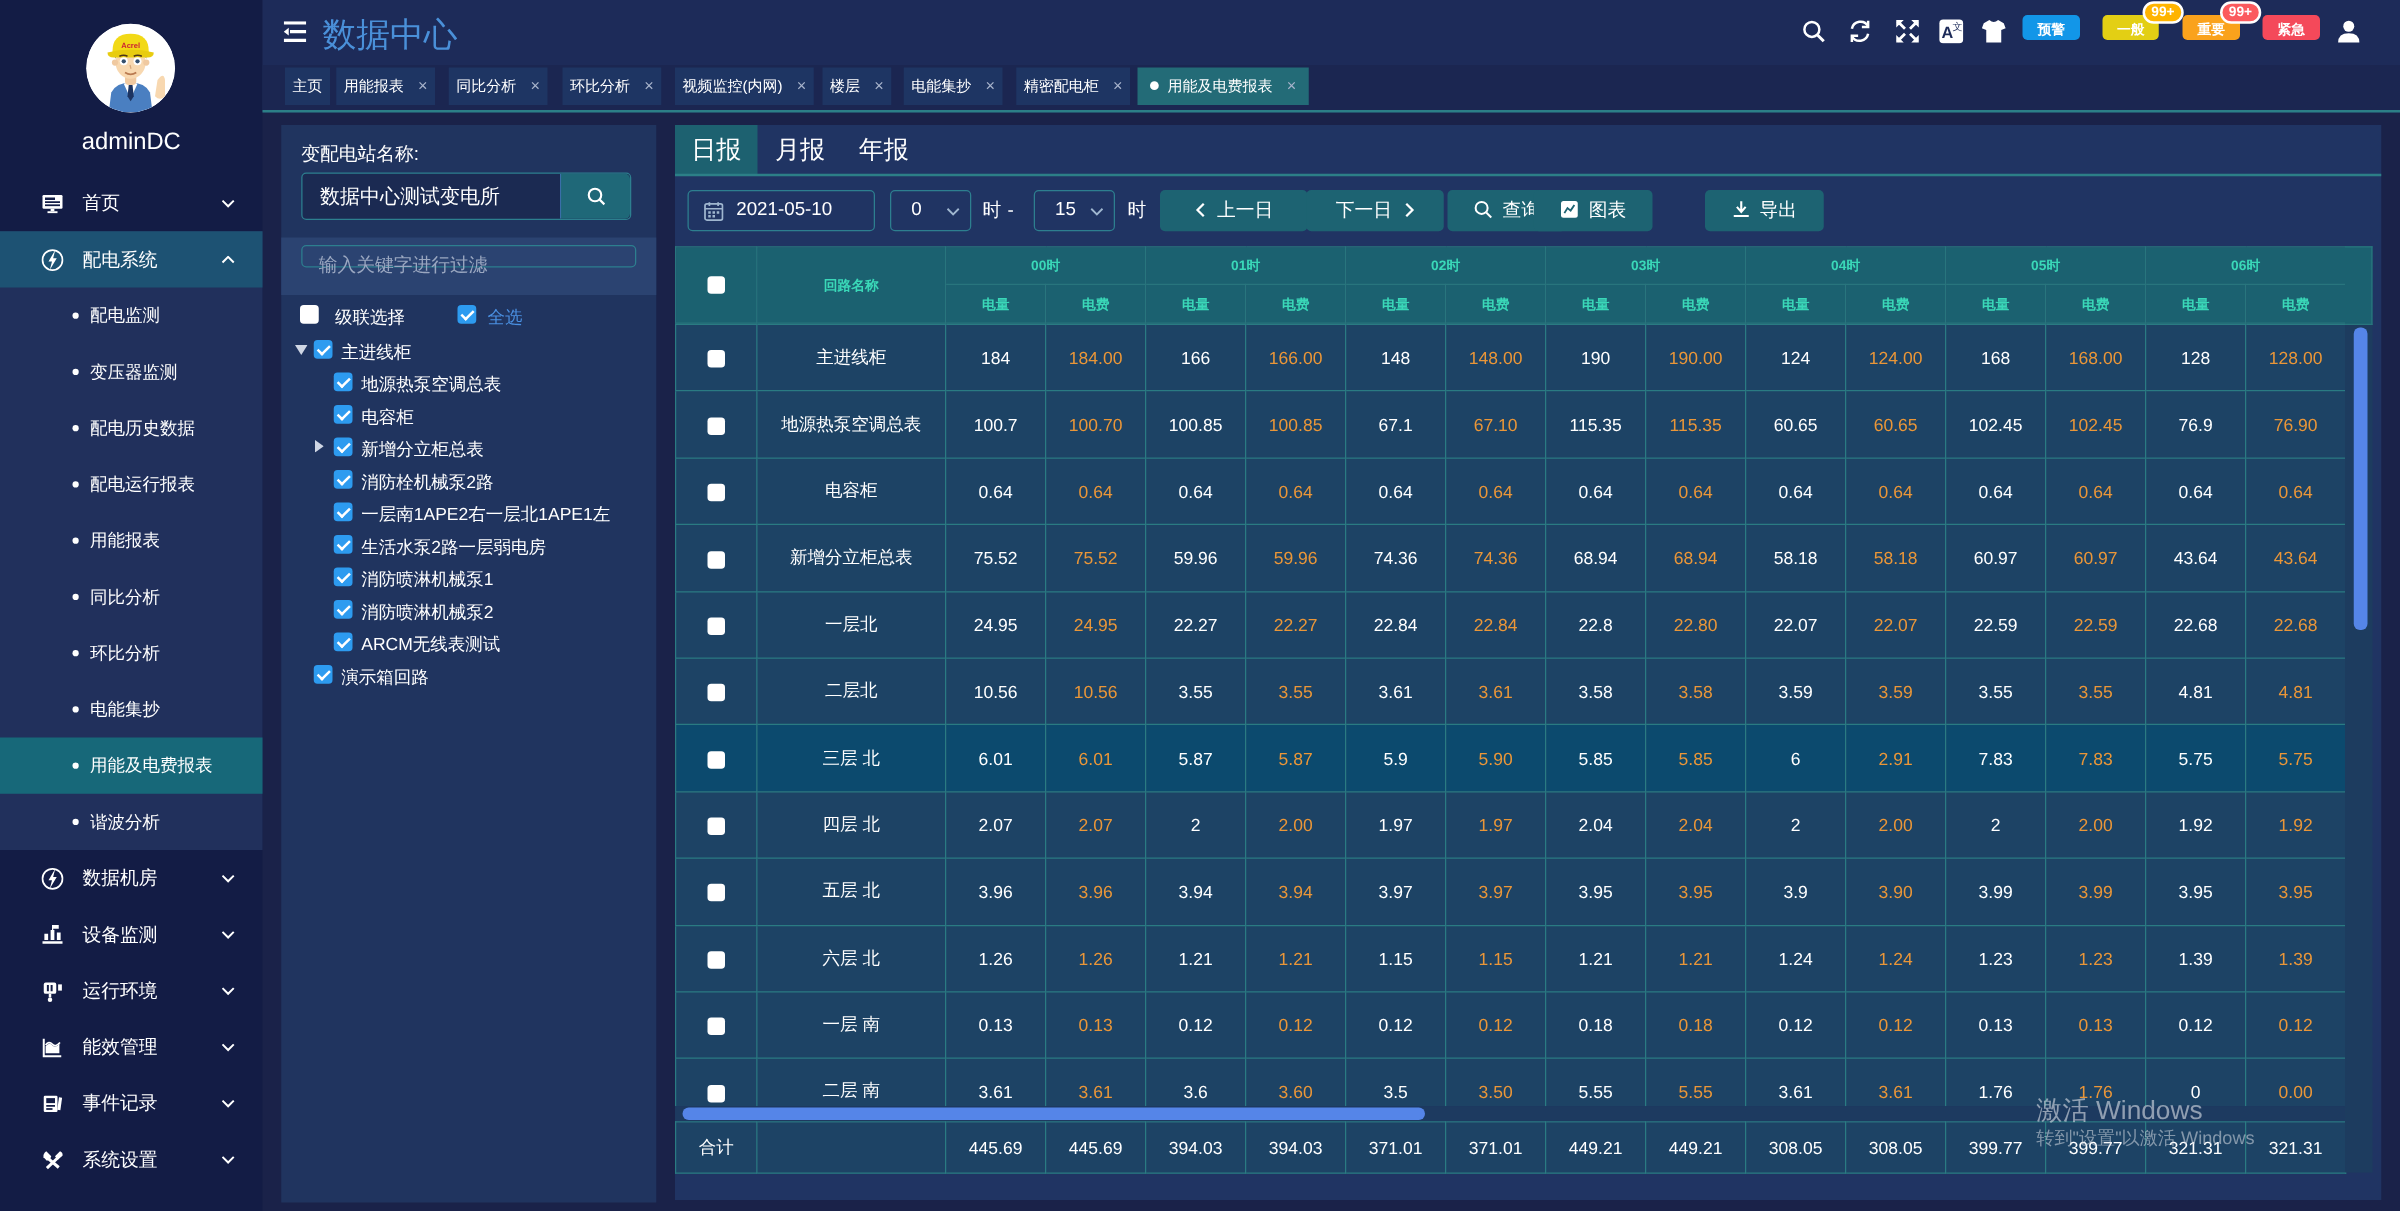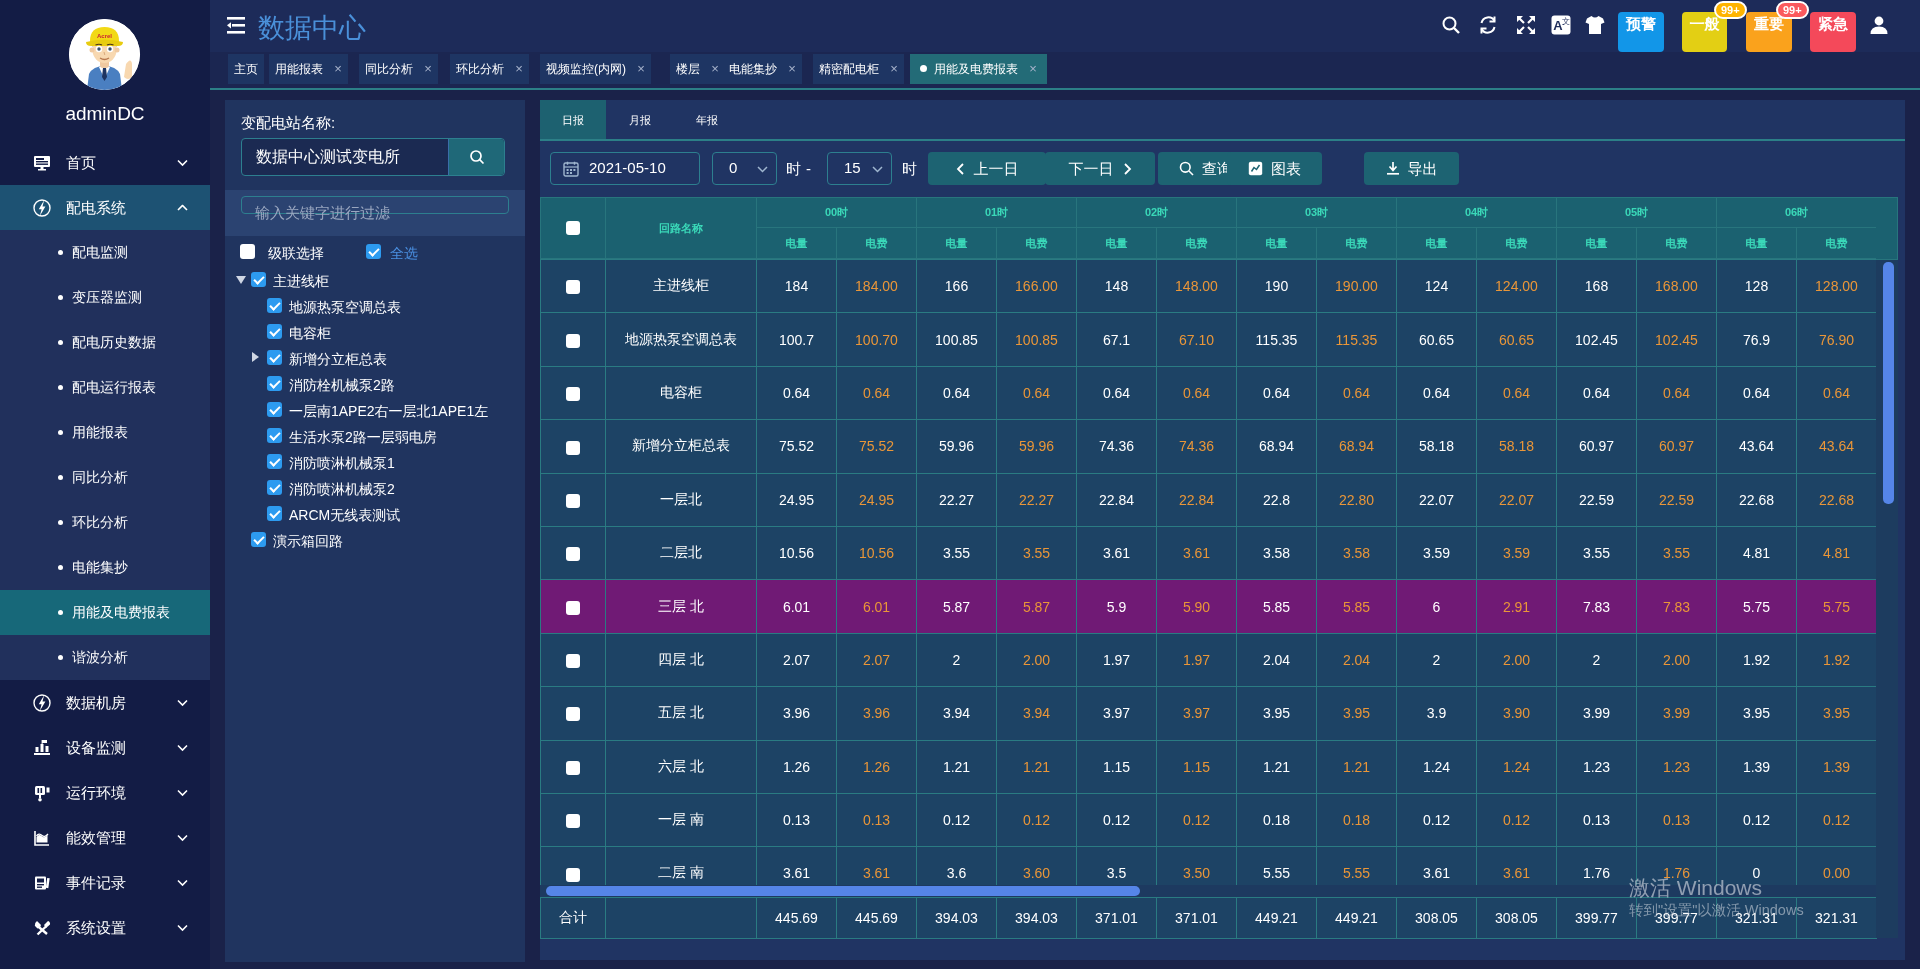--- a/index.html
+++ b/index.html
@@ -16,57 +16,57 @@
 .srow { position:absolute; left:0; width:210px; height:45px; color:#fff; font-size:14px; }
 .srow .dot { position:absolute; left:58px; top:50%; margin-top:-2.5px; width:5px; height:5px; border-radius:50%; background:#fff; }
 .srow .tx { position:absolute; left:72px; top:50%; transform:translateY(-50%); }
 #subwrap { position:absolute; left:0; top:185px; width:210px; height:495px; background:#21305c; }
 #secthead { position:absolute; left:0; top:0; width:210px; height:45px; background:#1d5273; }
 .srow.active { background:#176879; }
 
 #header { position:absolute; left:210px; top:0; width:1710px; height:90px; background:#1d2b59; }
 #title { position:absolute; left:48px; top:10px; font-size:27px; color:#4a90d9; }
 .hic { position:absolute; top:15px; width:20px; height:20px; }
-.hbtn { position:absolute; top:12px; height:40px; line-height:24px; border-radius:4px; color:#fff; font-size:15px; font-weight:bold; text-align:center; }
+.hbtn { position:absolute; top:12px; height:20px; line-height:24px; border-radius:4px; color:#fff; font-size:11px; font-weight:bold; text-align:center; }
 .badge { position:absolute; height:18px; line-height:15px; padding:0 5px; font-size:11px; border-radius:9px; border:2px solid #fff; color:#fff; font-weight:bold; }
 .tab { position:absolute; top:54px; height:30px; line-height:30px; background:#1e3563; color:#fff; font-size:12px; padding:0 6px; white-space:nowrap; }
 .tab .x { color:#a8b4cc; font-size:13px; margin-left:8px; }
 .tab.active { background:#236b77; padding:0 10px; }
 #tealline1 { position:absolute; left:210px; top:88px; width:1710px; height:2px; background:#2c7f87; }
 
 #lpanel { position:absolute; left:225px; top:100px; width:300px; height:862px; background:#20345f; }
 #lp-label { position:absolute; left:16px; top:14px; color:#fff; font-size:15px; }
 #lp-search { position:absolute; left:16px; top:38px; width:264px; height:38px; border:1px solid #2d7f8f; border-radius:4px; background:#1b2a52; }
 #lp-search .txt { position:absolute; left:14px; top:8px; color:#fff; font-size:16px; }
 #lp-search .btn { position:absolute; right:0; top:0; width:56px; height:36px; background:#1f6878; border-left:1px solid #3a6ea8; border-radius:0 4px 4px 0; }
 #lp-filterwrap { position:absolute; left:0; top:90px; width:300px; height:46px; background:#2b4371; }
 #lp-filter { position:absolute; left:16px; top:6px; width:268px; height:18px; border:1px solid #2d7f8f; border-radius:4px; color:#9aa7c0; font-size:15px; line-height:32px; padding-left:13px; }
 .ckb { position:absolute; width:15px; height:15px; border-radius:3px; }
 .ckb.white { background:#fff; }
 .ckb.blue { background:#2d9bf0; }
 .ckb.blue::after { content:""; position:absolute; left:4.5px; top:1.5px; width:4px; height:8px; border:solid #fff; border-width:0 2px 2px 0; transform:rotate(45deg); }
 .treelabel { position:absolute; color:#fff; font-size:14px; white-space:nowrap; }
 
 #mpanel { position:absolute; left:540px; top:100px; width:1365px; height:860px; background:#203463; }
-.rtab { position:absolute; top:0; height:40px; line-height:40px; width:66px; text-align:center; color:#fff; font-size:11px; }
+.rtab { position:absolute; top:0; height:40px; line-height:40px; width:66px; text-align:center; color:#fff; font-size:20px; }
 .rtab.active { background:#1d6170; }
 #tealline2 { position:absolute; left:0; top:39px; width:1365px; height:2px; background:#2c7f87; }
 
 .tool { position:absolute; top:52px; height:33px; border:1px solid #2d7f8f; border-radius:4px; color:#fff; font-size:15px; }
 .tbtn { position:absolute; top:52px; height:33px; line-height:33px; border-radius:4px; background:#1d6372; color:#fff; font-size:15px; text-align:center; }
 .tlabel { position:absolute; top:52px; height:33px; line-height:33px; color:#fff; font-size:15px; }
 
 #tblhead, #tblbodywrap, #totalrow { position:absolute; left:0; }
 table { border-collapse:collapse; table-layout:fixed; }
 td, th { border:1px solid #2a7b82; font-weight:normal; padding:0; text-align:center; }
 #tblhead { top:97px; }
 #tblhead tr:first-child th { height:30px; } #tblhead tr+tr th { height:31px; } #tblhead th { background:#1b6170; color:#3ad8b8; font-size:11px; font-weight:bold; border-color:#28757d; }
 #tblbodywrap { top:159px; height:626px; overflow:hidden; }
 #tblbodywrap td { background:#1d4365; color:#fff; font-size:14px; height:53.4px; }
-#tblbodywrap tr.hl td { background:#701a75; }
+#tblbodywrap tr.hl td { background:#0c4a6e; }
 #tblbodywrap td.fee { color:#ea9638; }
 #hscroll { position:absolute; left:0; top:785px; width:1336px; height:12px; background:#1d3a60; }
 #hthumb { position:absolute; left:6px; top:1px; width:594px; height:10px; border-radius:5px; background:#5585e8; }
 #totalrow { top:797px; }
 #totalrow td { background:#1d4365; color:#fff; font-size:14px; height:41px; }
 #vscroll { position:absolute; left:1343px; top:162px; width:11px; height:242px; border-radius:5px; background:#5585e8; }
 .rowck { width:14px; height:14px; border-radius:3px; background:#fff; display:inline-block; vertical-align:middle; }
 
 #wm1 { position:absolute; left:1629px; top:874px; color:rgba(215,220,228,0.62); font-size:21px; }
 #wm2 { position:absolute; left:1629px; top:901px; color:rgba(215,220,228,0.55); font-size:14.5px; }
@@ -295,21 +295,21 @@
   <svg class="hic" style="left:1659px;" viewBox="0 0 20 20">
       <circle cx="10" cy="6" r="4.4" fill="#fff"></circle>
       <path d="M1.5 19 Q1.5 11.5 10 11.5 Q18.5 11.5 18.5 19 Z" fill="#fff"></path>
     </svg>
 
   <div class="tab" style="left:18px;">主页</div>
   <div class="tab" style="left:59px;">用能报表 <span class="x">×</span></div>
   <div class="tab" style="left:149px;">同比分析 <span class="x">×</span></div>
   <div class="tab" style="left:240px;">环比分析 <span class="x">×</span></div>
   <div class="tab" style="left:330px;">视频监控(内网) <span class="x">×</span></div>
-  <div class="tab" style="left:460px;">楼层 <span class="x">×</span></div>
+  <div class="tab" style="left:448px;">楼层 <span class="x">×</span></div>
   <div class="tab" style="left:513px;">电能集抄 <span class="x">×</span></div>
   <div class="tab" style="left:603px;">精密配电柜 <span class="x">×</span></div>
   <div class="tab active" style="left:700px;"><span style="display:inline-block;width:7px;height:7px;border-radius:50%;background:#fff;vertical-align:1px;margin-right:7px;"></span>用能及电费报表 <span class="x">×</span></div>
 </div>
 <div id="tealline1"></div>
 <div id="lpanel">
   <div id="lp-label">变配电站名称:</div>
   <div id="lp-search">
     <span class="txt">数据中心测试变电所</span>
     <div class="btn">

